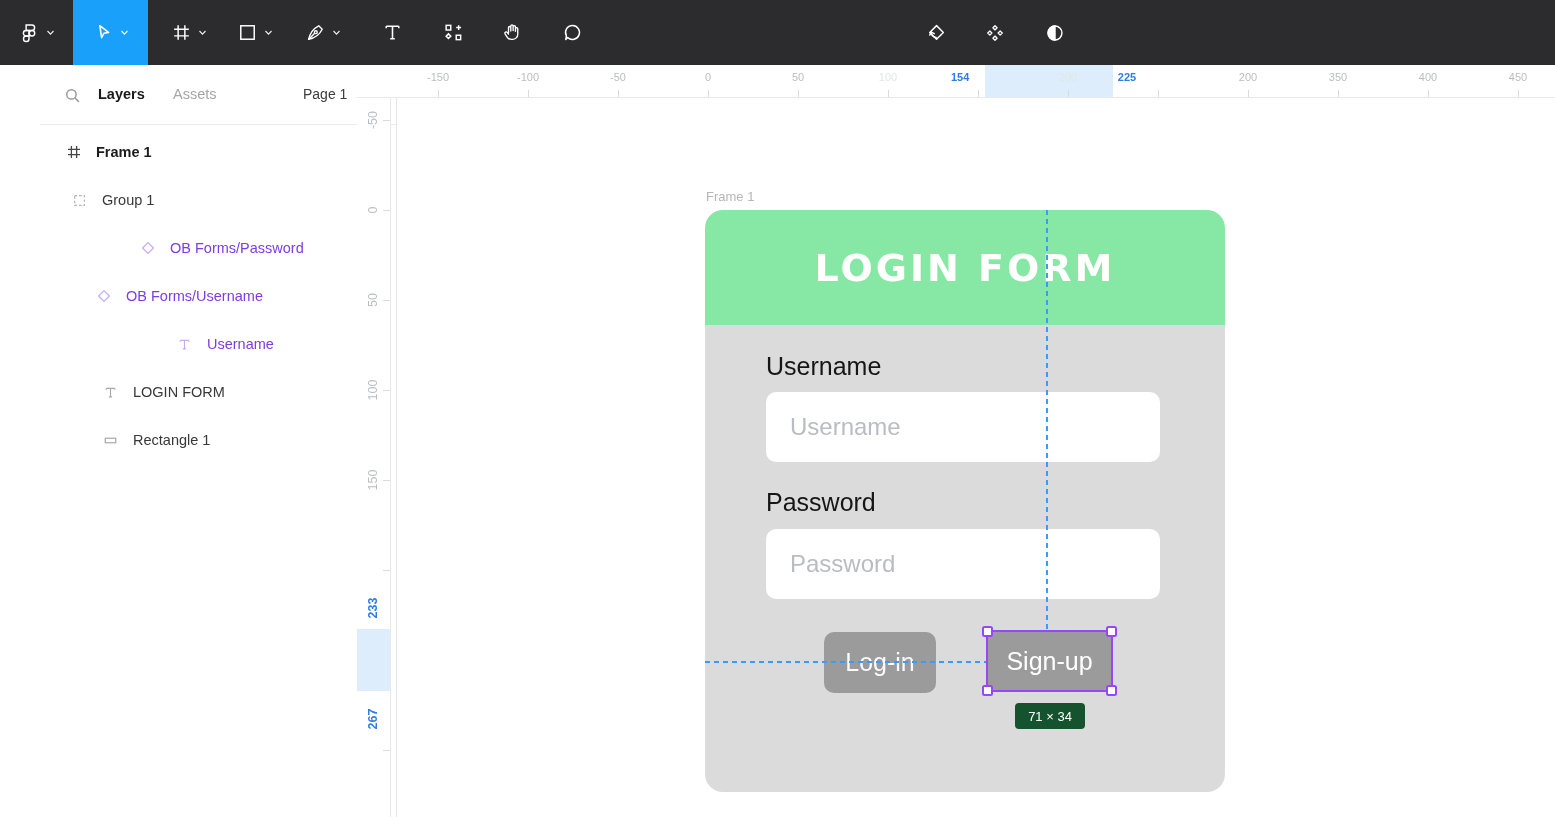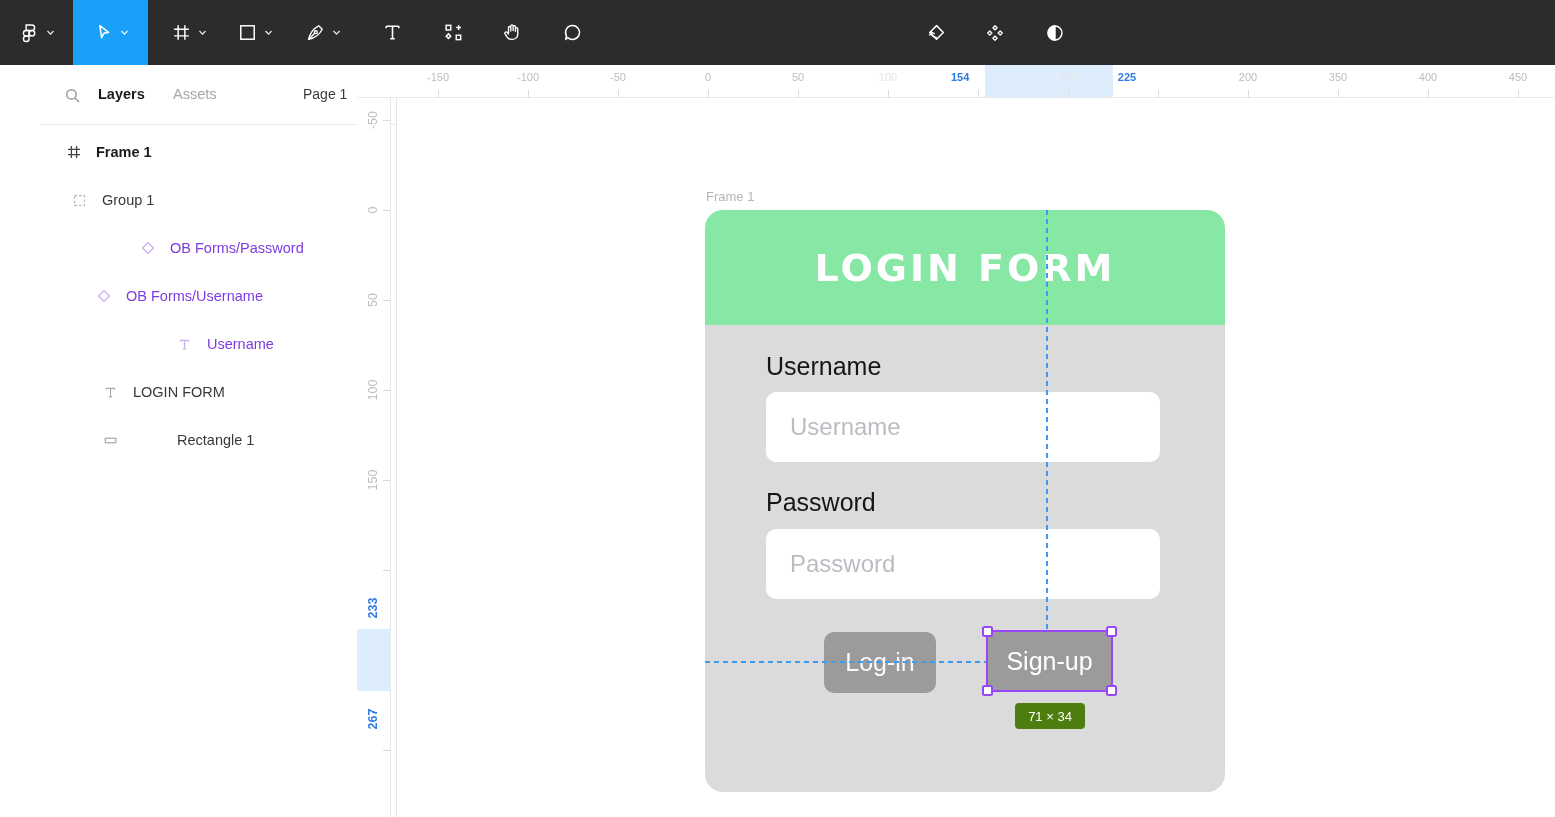--- a/index.html
+++ b/index.html
@@ -90,21 +90,21 @@
     <div class="guide" style="left:705px;top:661px;width:281px;height:2px;
                 background:repeating-linear-gradient(to right,#3C9CF5 0 5px,transparent 5px 9px);"></div>
 
     <div class="selection" style="background: rgb(155, 155, 155);">
       <span>Sign-up</span>
       <div class="handle" style="left:-6px;top:-6px"></div>
       <div class="handle" style="right:-6px;top:-6px"></div>
       <div class="handle" style="left:-6px;bottom:-6px"></div>
       <div class="handle" style="right:-6px;bottom:-6px"></div>
     </div>
-    <div class="size-badge" style="background: #4d7c0f;">71 × 34</div>
+    <div class="size-badge" style="background: #14532d;">71 × 34</div>
   </div>
 
   <div class="hruler" id="hruler">
       <div class="hband" style="left: 628.2px; width: 127.8px;"></div>
       <div class="htick" style="left: 81px;"></div>
       <div class="htick" style="left: 171px;"></div>
       <div class="htick" style="left: 261px;"></div>
       <div class="htick" style="left: 351px;"></div>
       <div class="htick" style="left: 441px;"></div>
       <div class="htick" style="left: 531px;"></div>
@@ -206,21 +206,21 @@
           <span class="tree-label t-purple" style="color: rgb(126, 60, 226);">Username</span>
         </div>
         <div class="tree-row" style="padding-left: 63px;">
           <span class="tree-ic" style="color: rgb(168, 168, 168);">
             <svg width="15" height="15" viewBox="0 0 16 16" fill="none" stroke="currentColor" stroke-width="1.2">
               <path d="M3.4 3.6h9.2M3.4 3.6v1.5M12.6 3.6v1.5M8 3.6v9M6.3 12.6h3.4"></path>
             </svg>
           </span>
           <span class="tree-label t-dark">LOGIN FORM</span>
         </div>
-        <div class="tree-row" style="padding-left: 63px; gap: 44px;">
+        <div class="tree-row" style="padding-left: 63px;">
           <span class="tree-ic" style="color: rgb(168, 168, 168);">
             <svg width="15" height="15" viewBox="0 0 16 16" fill="none" stroke="currentColor" stroke-width="1.3">
               <rect x="2.4" y="5.6" width="11.2" height="4.8"></rect>
             </svg>
           </span>
           <span class="tree-label t-dark">Rectangle 1</span>
         </div>
       </div>
   </div>
 

